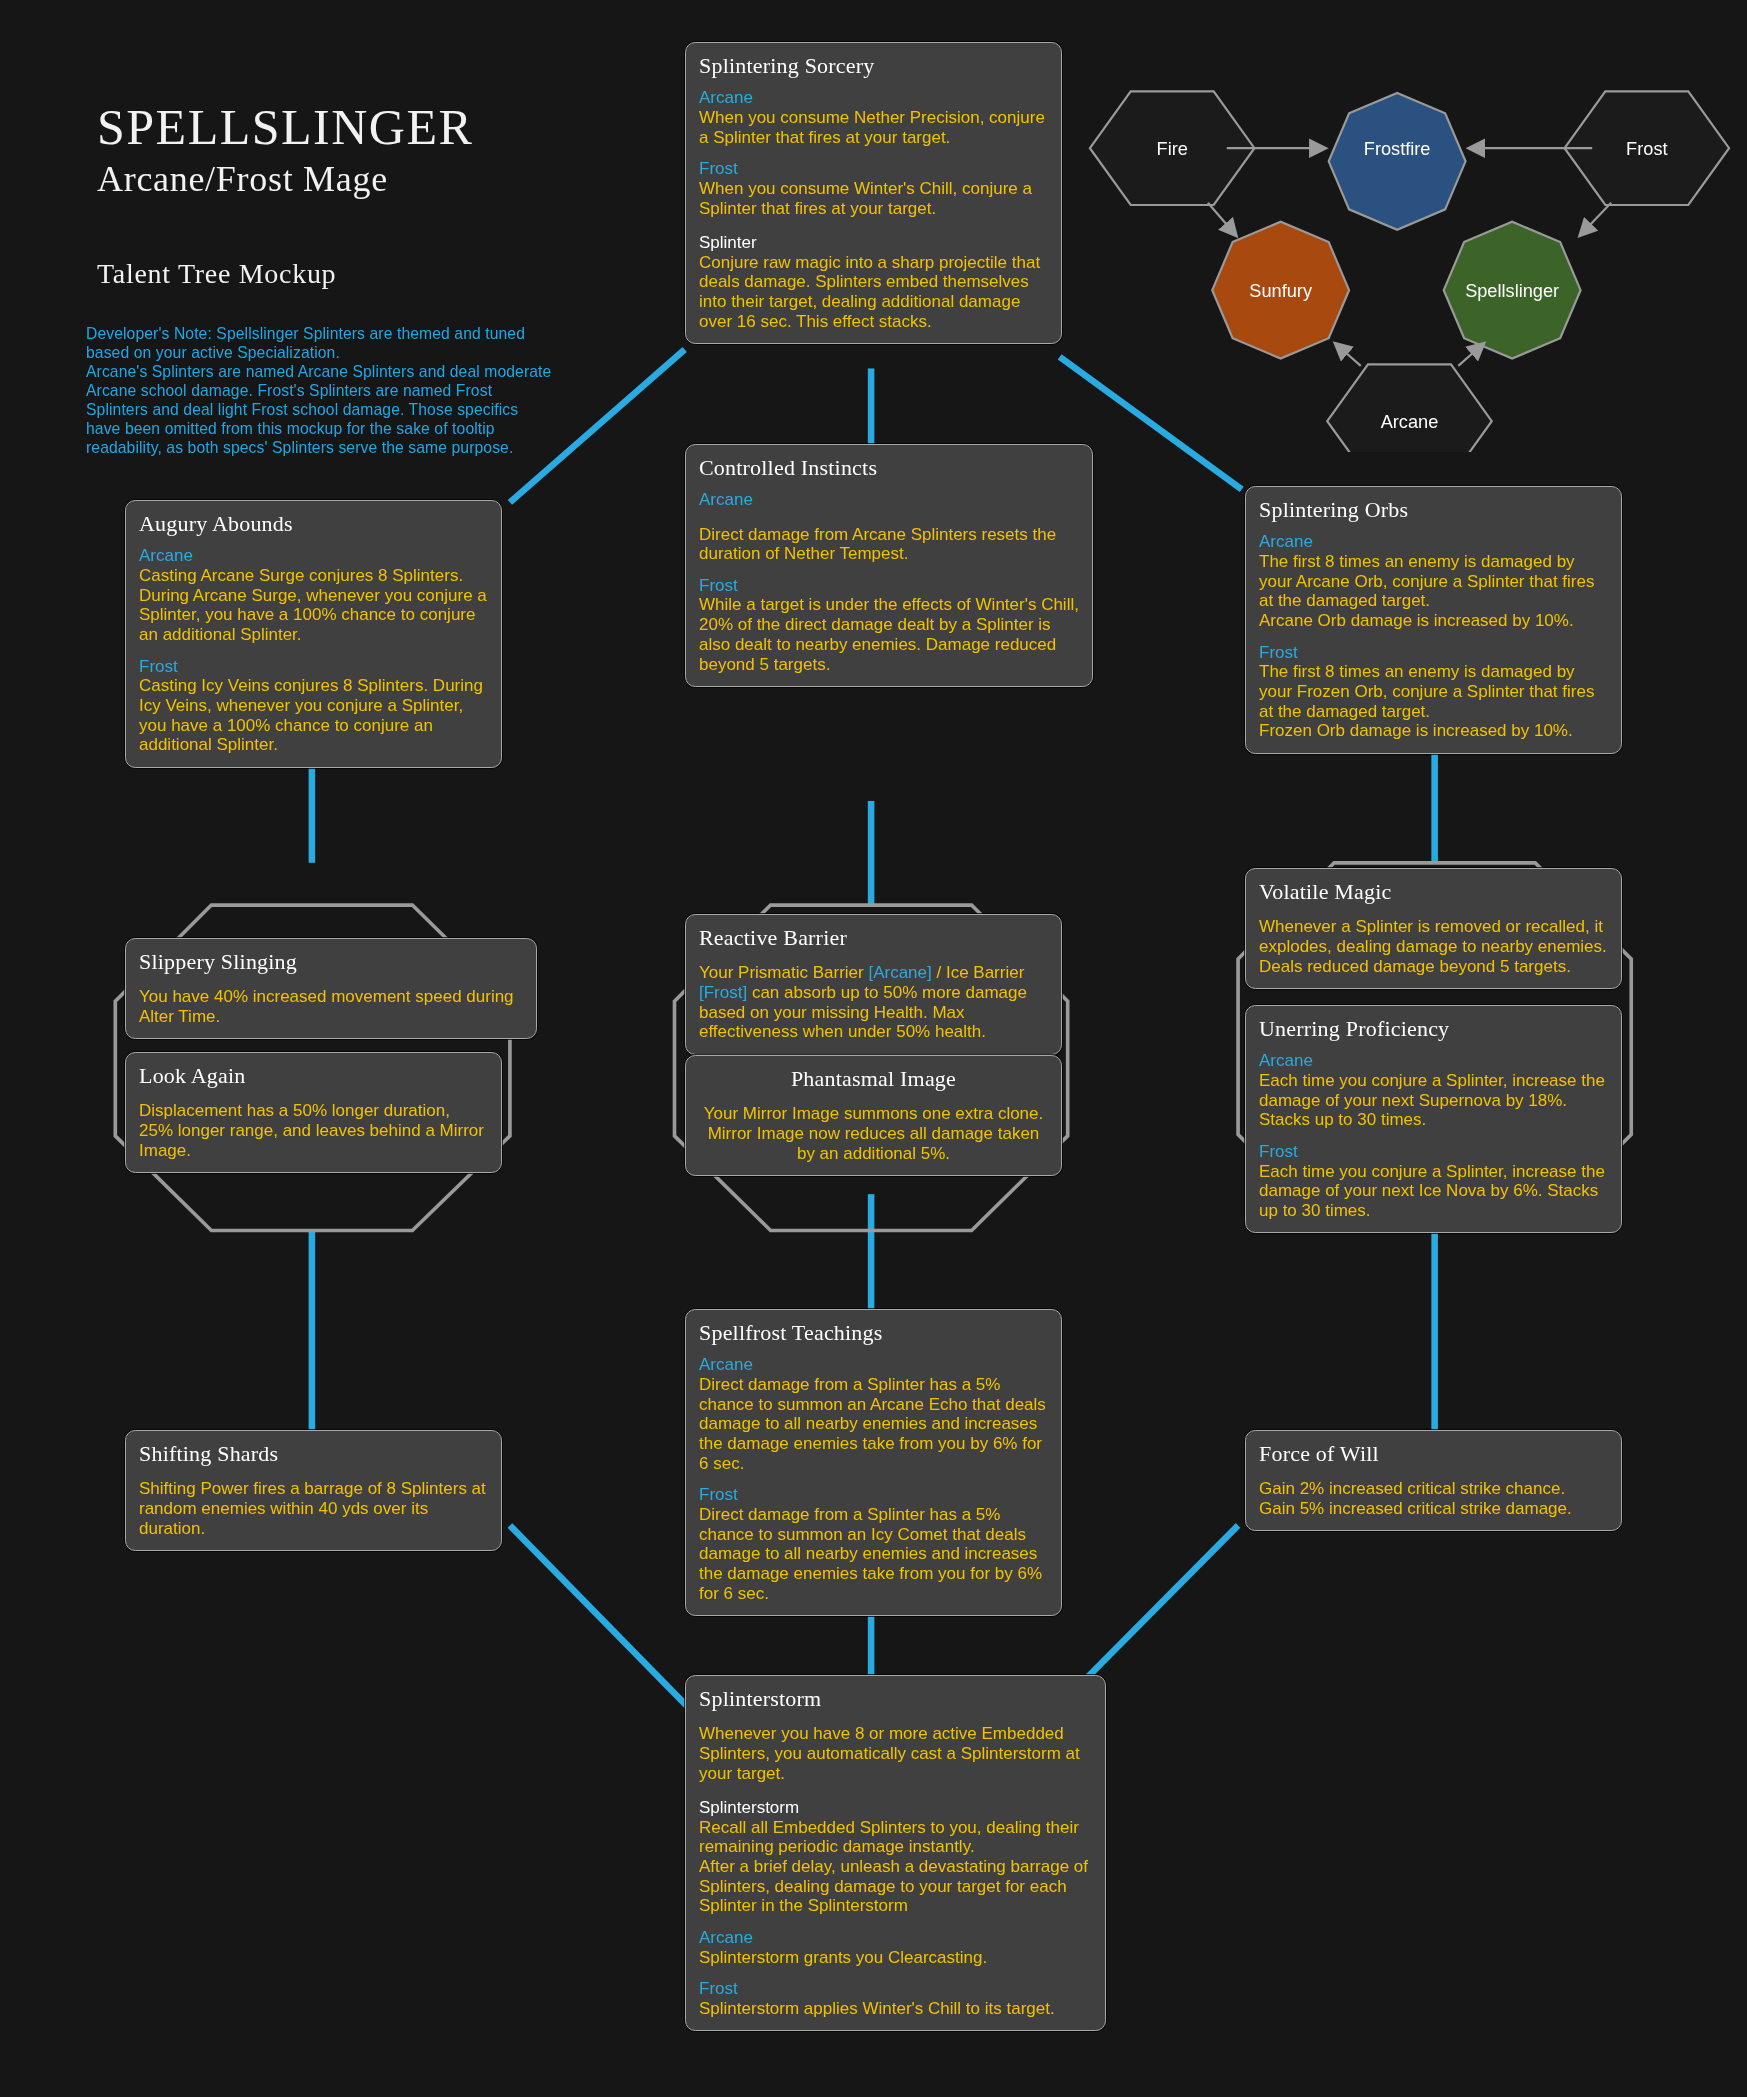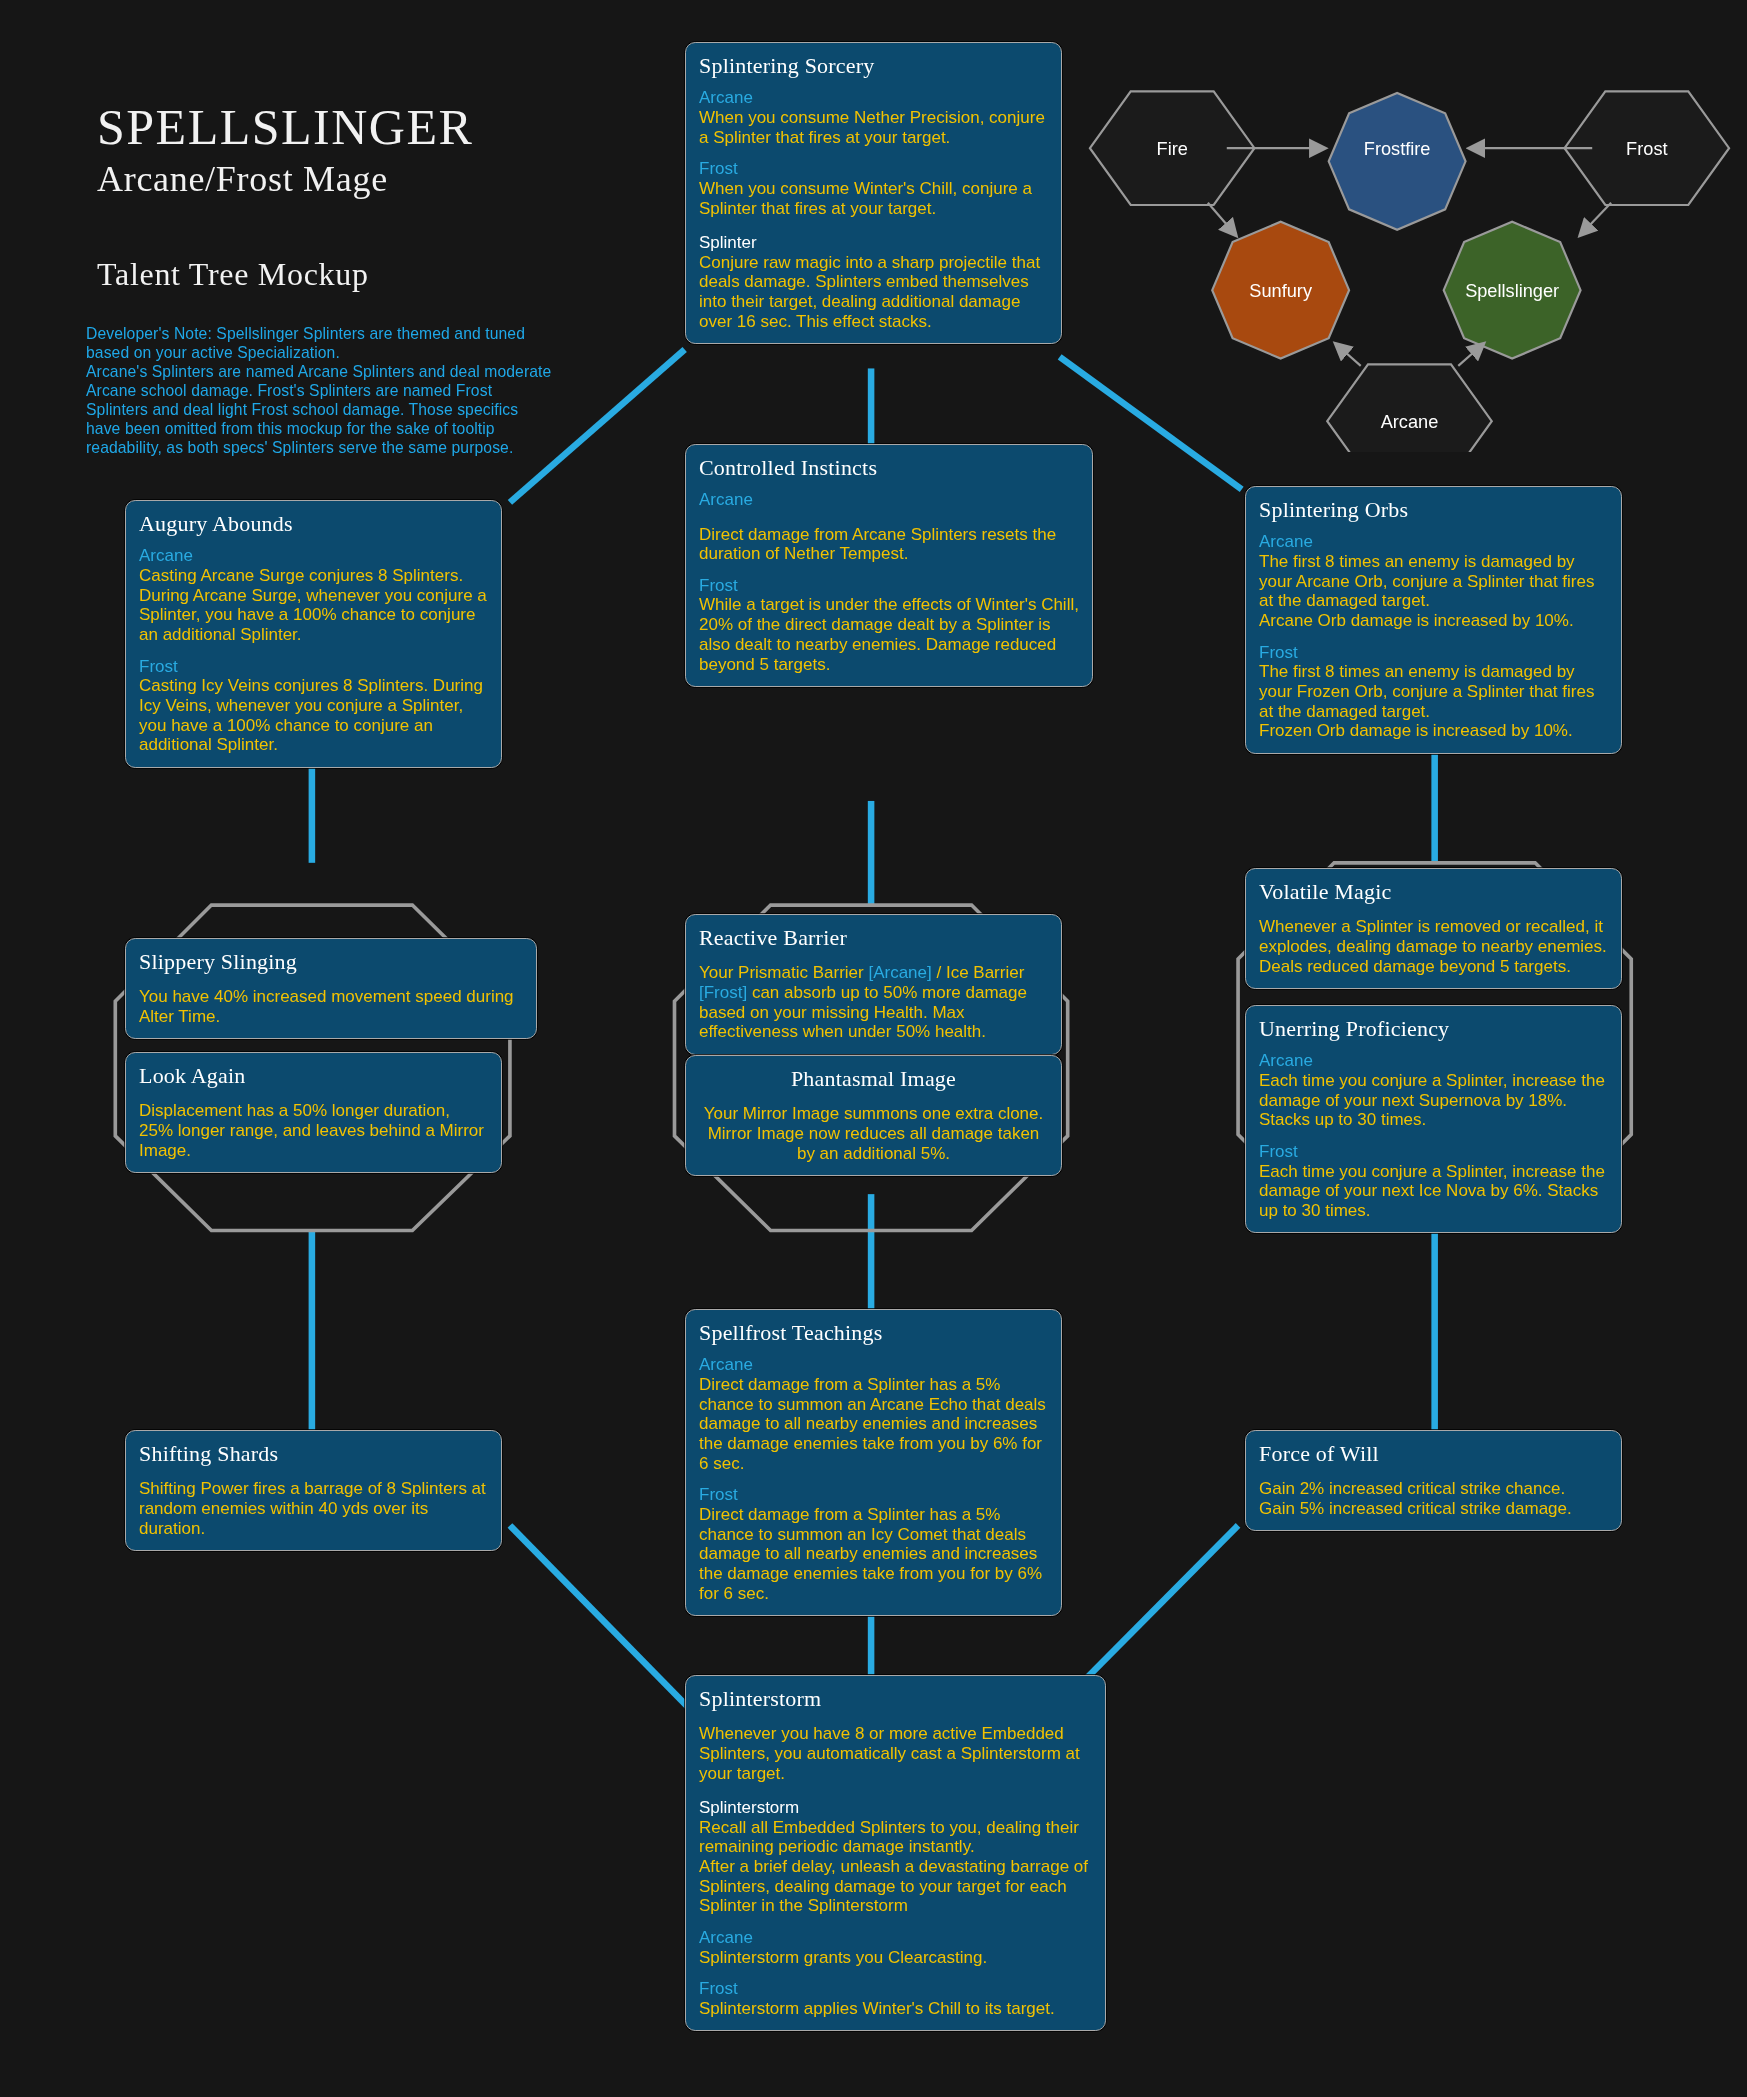--- a/index.html
+++ b/index.html
@@ -17,34 +17,34 @@
   #frames{position:absolute;left:0;top:0;width:1748px;height:2097px;z-index:2;}
 
   
   .headline{
     position:absolute;z-index:6;color:#f2f2f2;
     font-family:"Liberation Serif", serif;
     letter-spacing:1.5px;
   }
   #title-main{left:97px;top:102px;font-size:50px;line-height:51px;}
   #title-sub{left:97px;top:160px;font-size:36px;line-height:38px;letter-spacing:0.7px;}
-  #title-mock{left:97px;top:255px;font-size:32px;line-height:38px;letter-spacing:0.7px;}
+  #title-mock{left:97px;top:255px;font-size:28px;line-height:38px;letter-spacing:0.7px;}
 
   #dev-note{
     position:absolute;left:86px;top:324px;width:466px;z-index:6;
     color:#1fa8e8;font-size:15.7px;line-height:19px;
     font-family:"Liberation Sans", sans-serif;
     letter-spacing:0.1px;
   }
   #dev-note p{margin:0;}
 
   
   .card{
     position:absolute;z-index:5;
-    background:#0c4a6e;
+    background:#404040;
     border:1.5px solid #a9a9a9;
     border-radius:10.2px;
     box-sizing:border-box;
     padding:10.2px 13px 11.7px 13px;
     box-shadow:0 0 0 0.7px #000;
   }
   .card .cname{
     color:#ffffff;
     font-family:"Liberation Serif", serif;
     font-size:22px;line-height:25px;

